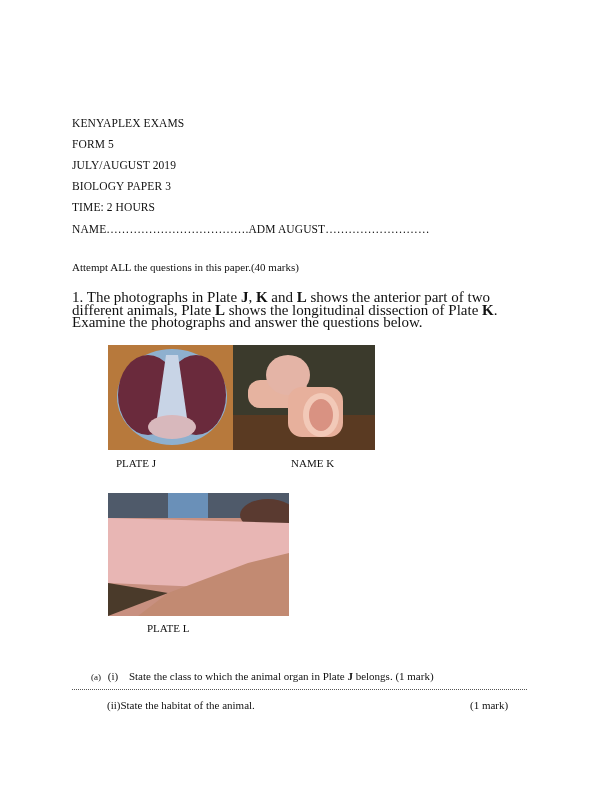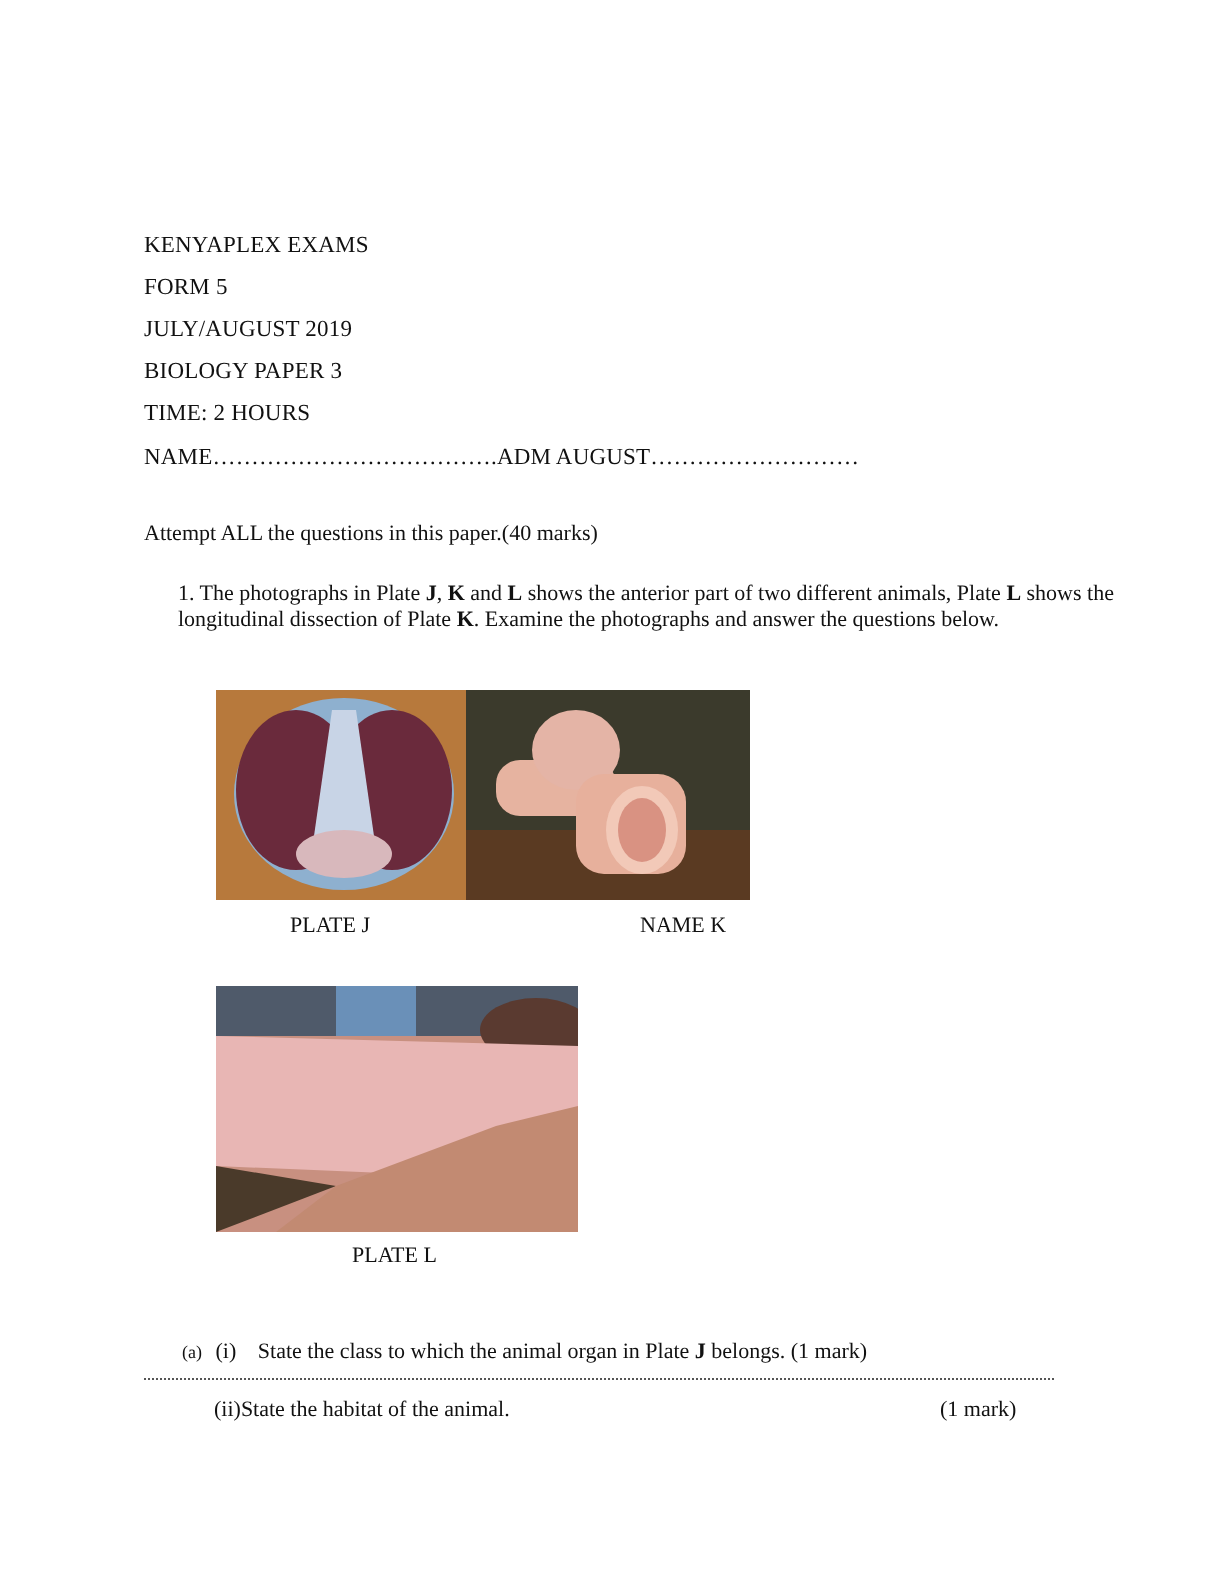--- a/index.html
+++ b/index.html
@@ -1,23 +1,23 @@
 <!DOCTYPE html>
 <html><head>
 <meta charset="utf-8">
 <style>
   html, body { margin: 0; padding: 0; background: #ffffff; }
   body { width: 612px; height: 792px; position: relative; overflow: hidden;
          font-family: "Liberation Serif", "DejaVu Serif", serif; color: #111; }
   .hdr { position: absolute; left: 72px; font-weight: normal; font-size: 11.5px; letter-spacing: 0.1px; }
   .line { position: absolute; left: 72px; font-size: 11px; line-height: 13px; }
   .u { }
-  .para { position: absolute; left: 89px; width: 470px; font-size: 11px; line-height: 12.6px; }
+  .para { position: absolute; left: 72px; width: 470px; font-size: 15px; line-height: 12.6px; }
   .plate { position: absolute; overflow: hidden; }
-  .caption { position: absolute; font-size: 11px; margin-left: 29px; }
+  .caption { position: absolute; font-size: 11px; }
   .dots { position: absolute; left: 72px; width: 455px; top: 689px; border-top: 1px dotted #555; height: 0; }
 </style>
 </head>
 <body>
 
 <div class="hdr" style="top:117px">KENYAPLEX EXAMS</div>
 <div class="hdr" style="top:138px">FORM 5</div>
 <div class="hdr" style="top:159px">JULY/AUGUST 2019</div>
 <div class="hdr" style="top:180px">BIOLOGY PAPER 3</div>
 <div class="hdr" style="top:201px">TIME: 2 HOURS</div>

